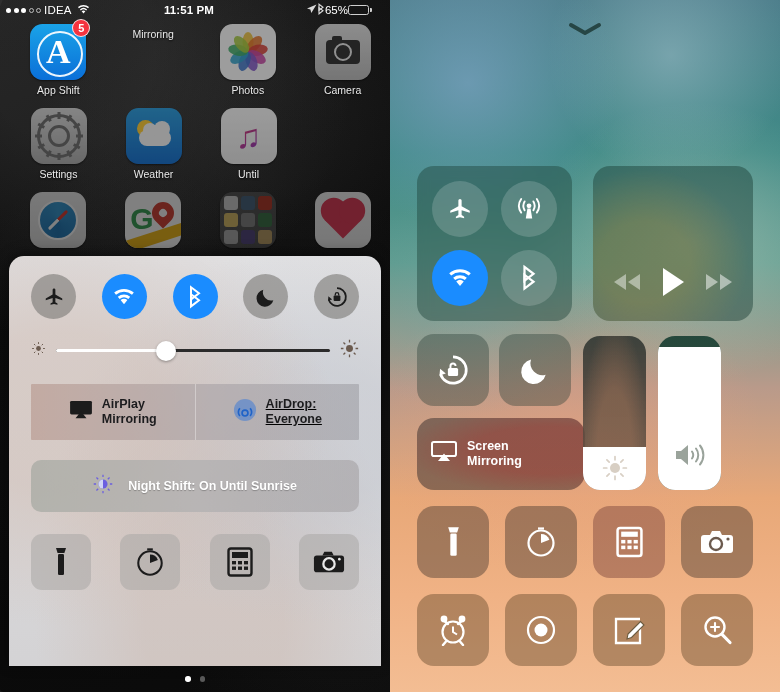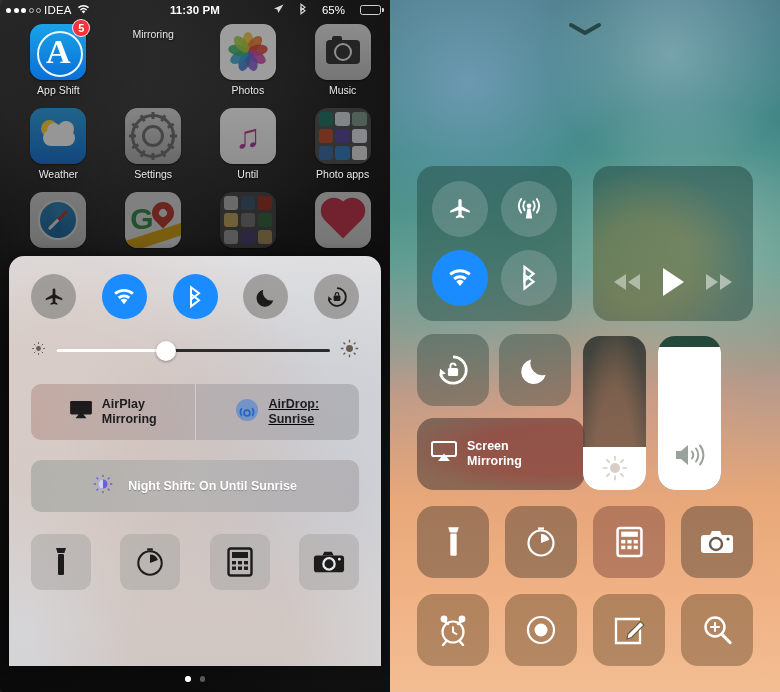--- a/index.html
+++ b/index.html
@@ -25,21 +25,21 @@
 
   
   .statusbar{position:absolute;left:0;top:0;width:390px;height:20px;
     display:flex;align-items:center;color:#fff;font-size:11.5px;z-index:9;}
   .sb-left{display:flex;align-items:center;gap:3px;padding-left:6px;width:150px;}
   .sb-dots{display:flex;gap:2.5px;align-items:center;}
   .sb-dots i{display:block;width:5px;height:5px;border-radius:50%;background:#fff;}
   .sb-dots i.off{background:transparent;border:1px solid #bdbdbd;width:3px;height:3px;}
   .carrier{font-size:11.5px;letter-spacing:.2px;font-weight:400;}
   .sb-center{flex:1;text-align:center;font-size:11.5px;font-weight:600;letter-spacing:.1px;}
-  .sb-right{width:150px;display:flex;align-items:center;justify-content:flex-end;gap:15px;padding-right:6px;}
+  .sb-right{width:150px;display:flex;align-items:center;justify-content:flex-end;gap:0;padding-right:18px;}
   .batt{display:flex;align-items:center;gap:1px;}
   .batt-body{width:21px;height:10px;border:1px solid #cfcfcf;border-radius:2.5px;padding:1px;box-sizing:border-box;}
   .batt-fill{height:100%;background:#e8e8e8;border-radius:1px;}
   .batt-cap{width:2px;height:4px;background:#cfcfcf;border-radius:0 1px 1px 0;}
 
   
   .appgrid{position:absolute;left:0;top:24px;width:390px;z-index:4;}
   .app-row{display:flex;}
   .app-cell{width:89px;margin:0 3px;display:flex;flex-direction:column;align-items:center;}
   .app-cell:first-child{margin-left:14px;}
@@ -126,21 +126,21 @@
   .cc10-toggles{display:flex;justify-content:space-between;padding:18px 22px 0;}
   .tg{width:45px;height:45px;border-radius:50%;display:flex;align-items:center;justify-content:center;}
   .tg.off{background:rgba(125,122,120,.62);}
   .tg.on{background:#1a8cff;}
   .tg svg{display:block;}
   .cc10-bright{display:flex;align-items:center;gap:10px;padding:20px 22px 0;}
   .slider10{flex:1;height:3px;background:#2b2b2b;border-radius:2px;position:relative;}
   .slider10 .fill{position:absolute;left:0;top:0;height:100%;background:#fff;border-radius:2px;}
   .slider10 .knob{position:absolute;top:50%;width:20px;height:20px;margin-left:-10px;margin-top:-10px;
     border-radius:50%;background:#fff;box-shadow:0 1px 3px rgba(0,0,0,.35);}
-  .cc10-pair{display:flex;margin:22px 22px 0;height:56px;border-radius:10px;overflow:hidden;
+  .cc10-pair{display:flex;margin:22px 22px 0;height:56px;border-radius:1px;overflow:hidden;
     background:linear-gradient(90deg, rgba(182,150,140,.62), rgba(168,162,166,.62) 55%, rgba(158,158,164,.6));}
   .cc10-pair .half{flex:1;display:flex;align-items:center;justify-content:center;gap:9px;}
   .cc10-pair .half+.half{border-left:1px solid rgba(255,255,255,.35);text-decoration:underline;}
   .pair-label{font-size:12.5px;line-height:15px;color:#1c1c1e;font-weight:600;}
   .cc10-night{margin:20px 22px 0;height:52px;border-radius:10px;display:flex;align-items:center;
     justify-content:center;gap:15px;
     background:linear-gradient(90deg, rgba(150,158,150,.55), rgba(168,170,172,.58) 50%, rgba(160,156,158,.55));}
   .night-label{font-size:12.5px;color:#fff;font-weight:600;text-shadow:0 1px 1px rgba(0,0,0,.25);}
   .cc10-short{display:flex;justify-content:space-between;padding:22px 22px 0;}
   .sq{width:60px;height:56px;border-radius:11px;display:flex;align-items:center;justify-content:center;
@@ -216,21 +216,21 @@
         </span>
         <span class="carrier">IDEA</span>
         <span style="margin-left:2px;">
           <svg width="13" height="11" viewBox="0 0 13 11">
               <path d="M6.5 9.6 4.6 7.3a3 3 0 0 1 3.8 0z" fill="#fff"></path>
               <path d="M2.9 5.4a5.4 5.4 0 0 1 7.2 0l-.9 1.1a4.1 4.1 0 0 0-5.4 0z" fill="#fff"></path>
               <path d="M1 3.1a8.3 8.3 0 0 1 11 0l-.9 1.1a7 7 0 0 0-9.2 0z" fill="#fff"></path>
             </svg>
         </span>
       </div>
-      <div class="sb-center">11:30 PM</div>
+      <div class="sb-center">11:51 PM</div>
       <div class="sb-right">
         <span>
           <svg width="11" height="11" viewBox="0 0 11 11">
               <path d="M10.5.5 1 4.6l3.4.9.9 3.4z" fill="#d9d9d9"></path>
             </svg>
         </span>
         <span>
           <svg width="8" height="12" viewBox="0 0 8 12">
               <path d="M2 1.2 6 4.3 2 7.4v-6z" fill="none" stroke="#d9d9d9" stroke-width="1.1"></path>
               <path d="M2 4.6 6 7.7 2 10.8V4.8z" fill="none" stroke="#d9d9d9" stroke-width="1.1"></path>
@@ -270,70 +270,56 @@
               <span class="petal" style="background: rgb(47, 168, 214); transform: translate(-50%, -100%) rotate(240deg);"></span>
               <span class="petal" style="background: rgb(63, 179, 106); transform: translate(-50%, -100%) rotate(280deg);"></span>
               <span class="petal" style="background: rgb(168, 207, 58); transform: translate(-50%, -100%) rotate(320deg);"></span>
             </div>
           <span class="app-label">Photos</span>
         </div>
         <div class="app-cell">
           <div class="icon ic-camera dim">
               <span class="camglyph"></span>
             </div>
-          <span class="app-label">Music</span>
+          <span class="app-label">Camera</span>
         </div>
       </div>
 
       <div class="app-row" style="margin-top:12px;">
-        <div class="app-cell">
-          <div class="icon ic-weather dim">
-            <span class="sun"></span>
-              <span class="cloud"></span>
-          </div>
-          <span class="app-label">Weather</span>
-        </div>
         <div class="app-cell">
           <div class="icon ic-settings dim">
               <span class="gear" id="gear">
                 <span class="gear-t" style="transform: translateX(-50%) rotate(0deg);"></span>
                 <span class="gear-t" style="transform: translateX(-50%) rotate(30deg);"></span>
                 <span class="gear-t" style="transform: translateX(-50%) rotate(60deg);"></span>
                 <span class="gear-t" style="transform: translateX(-50%) rotate(90deg);"></span>
                 <span class="gear-t" style="transform: translateX(-50%) rotate(120deg);"></span>
                 <span class="gear-t" style="transform: translateX(-50%) rotate(150deg);"></span>
                 <span class="gear-t" style="transform: translateX(-50%) rotate(180deg);"></span>
                 <span class="gear-t" style="transform: translateX(-50%) rotate(210deg);"></span>
                 <span class="gear-t" style="transform: translateX(-50%) rotate(240deg);"></span>
                 <span class="gear-t" style="transform: translateX(-50%) rotate(270deg);"></span>
                 <span class="gear-t" style="transform: translateX(-50%) rotate(300deg);"></span>
                 <span class="gear-t" style="transform: translateX(-50%) rotate(330deg);"></span>
               </span>
             </div>
           <span class="app-label">Settings</span>
         </div>
         <div class="app-cell">
+          <div class="icon ic-weather dim">
+            <span class="sun"></span>
+              <span class="cloud"></span>
+          </div>
+          <span class="app-label">Weather</span>
+        </div>
+        <div class="app-cell">
           <div class="icon ic-music dim">
               <span class="note">♫</span>
             </div>
           <span class="app-label">Until</span>
-        </div>
-        <div class="app-cell">
-          <div class="icon folder dim">
-            <span style="background:#1f7a6a"></span>
-              <span style="background:#cfd6da"></span>
-              <span style="background:#7d9a8e"></span>
-            <span style="background:#c0502a"></span>
-              <span style="background:#5b4a9e"></span>
-              <span style="background:#d8dde0"></span>
-            <span style="background:#3a6ea8"></span>
-              <span style="background:#2e7fc0"></span>
-              <span style="background:#d9d9d9"></span>
-          </div>
-          <span class="app-label">Photo apps</span>
         </div>
       </div>
 
       <div class="app-row" style="margin-top:12px;">
         <div class="app-cell">
           <div class="icon ic-safari dim2">
               <span class="compass"></span>
             </div>
         </div>
         <div class="app-cell">
@@ -442,21 +428,21 @@
             <svg width="24" height="24" viewBox="0 0 26 26">
                 <circle cx="13" cy="13" r="12" fill="#3f7bd6" opacity=".55"></circle>
                 <g fill="none" stroke="#1f63c8" stroke-width="1.8">
                   <path d="M13 19.5a3.2 3.2 0 0 1 0-6.4 3.2 3.2 0 0 1 0 6.4z"></path>
                   <path d="M7.4 19.6a7.2 7.2 0 0 1 0-8.6M18.6 19.6a7.2 7.2 0 0 0 0-8.6"></path>
                 </g>
               </svg>
           </span>
           <span class="pair-label">
             <span>AirDrop:</span><br>
-            <span>Sunrise</span>
+            <span>Everyone</span>
           </span>
         </div>
       </div>
 
       <div class="cc10-night">
         <span>
           <svg width="20" height="20" viewBox="0 0 22 22">
               <circle cx="11" cy="11" r="5" fill="#6b5fe0"></circle>
               <path d="M11 6a5 5 0 0 0 0 10z" fill="#cfd4f5"></path>
               <g stroke="#6b5fe0" stroke-width="1.4">

